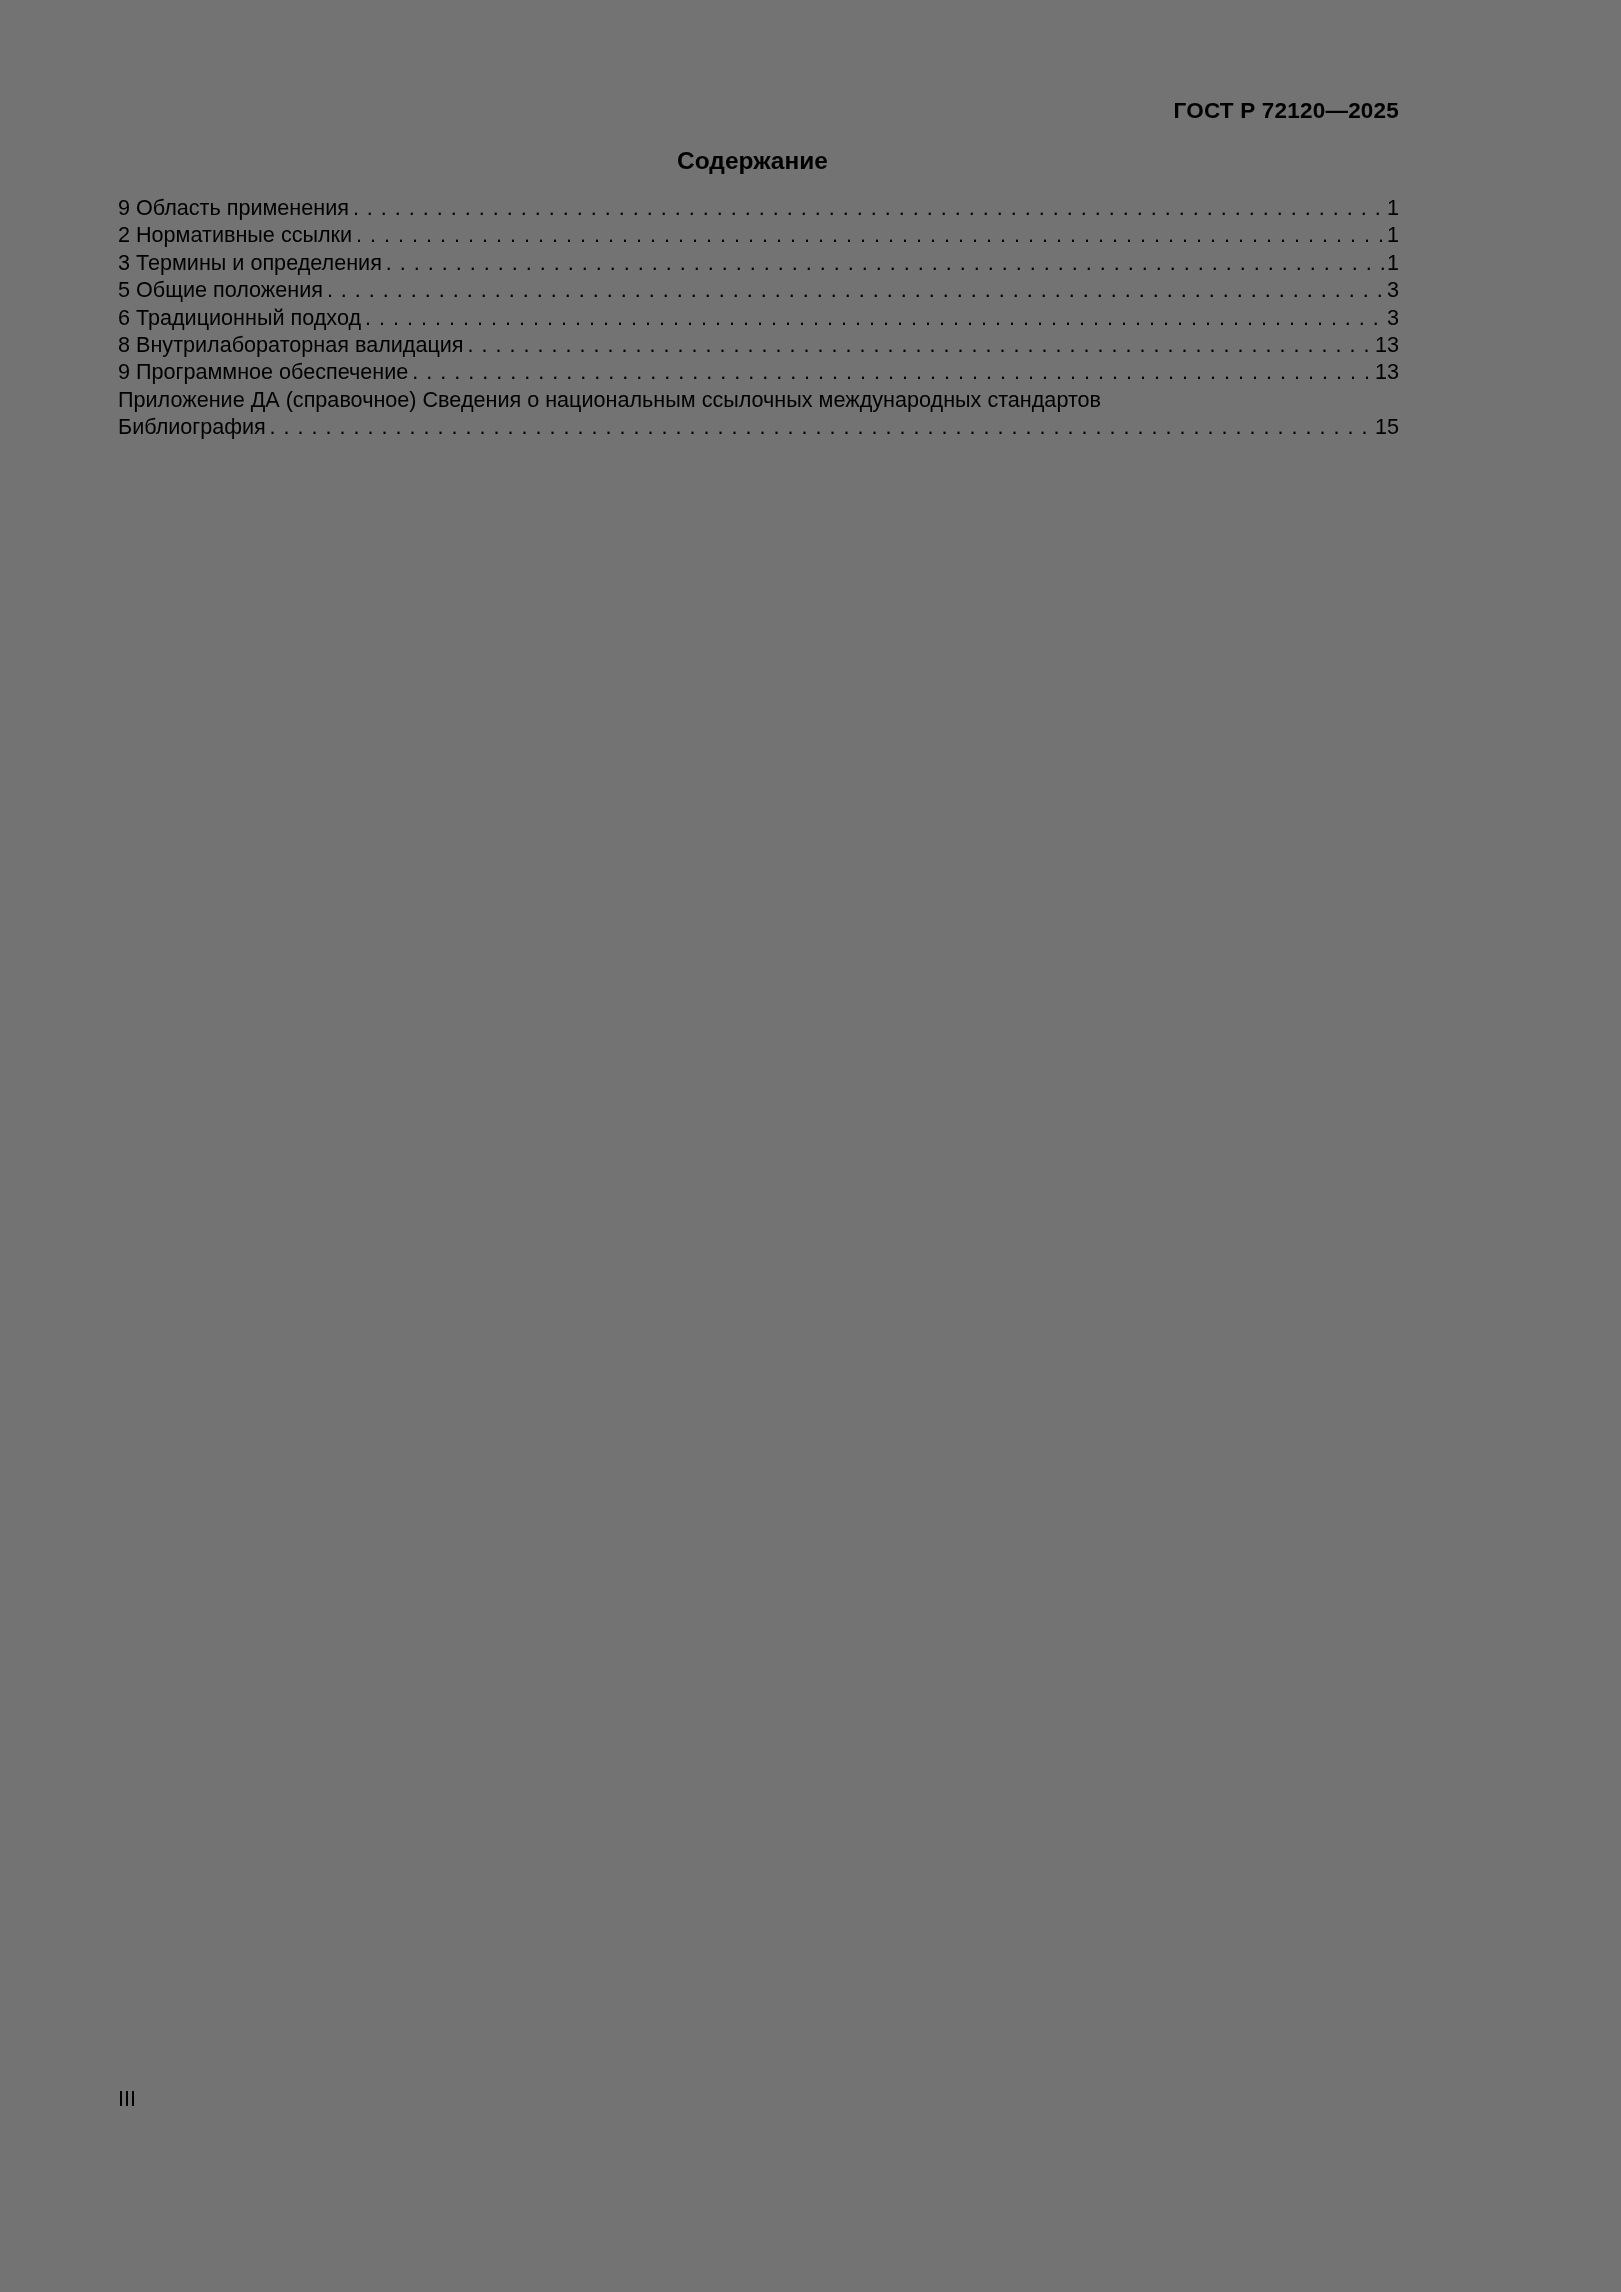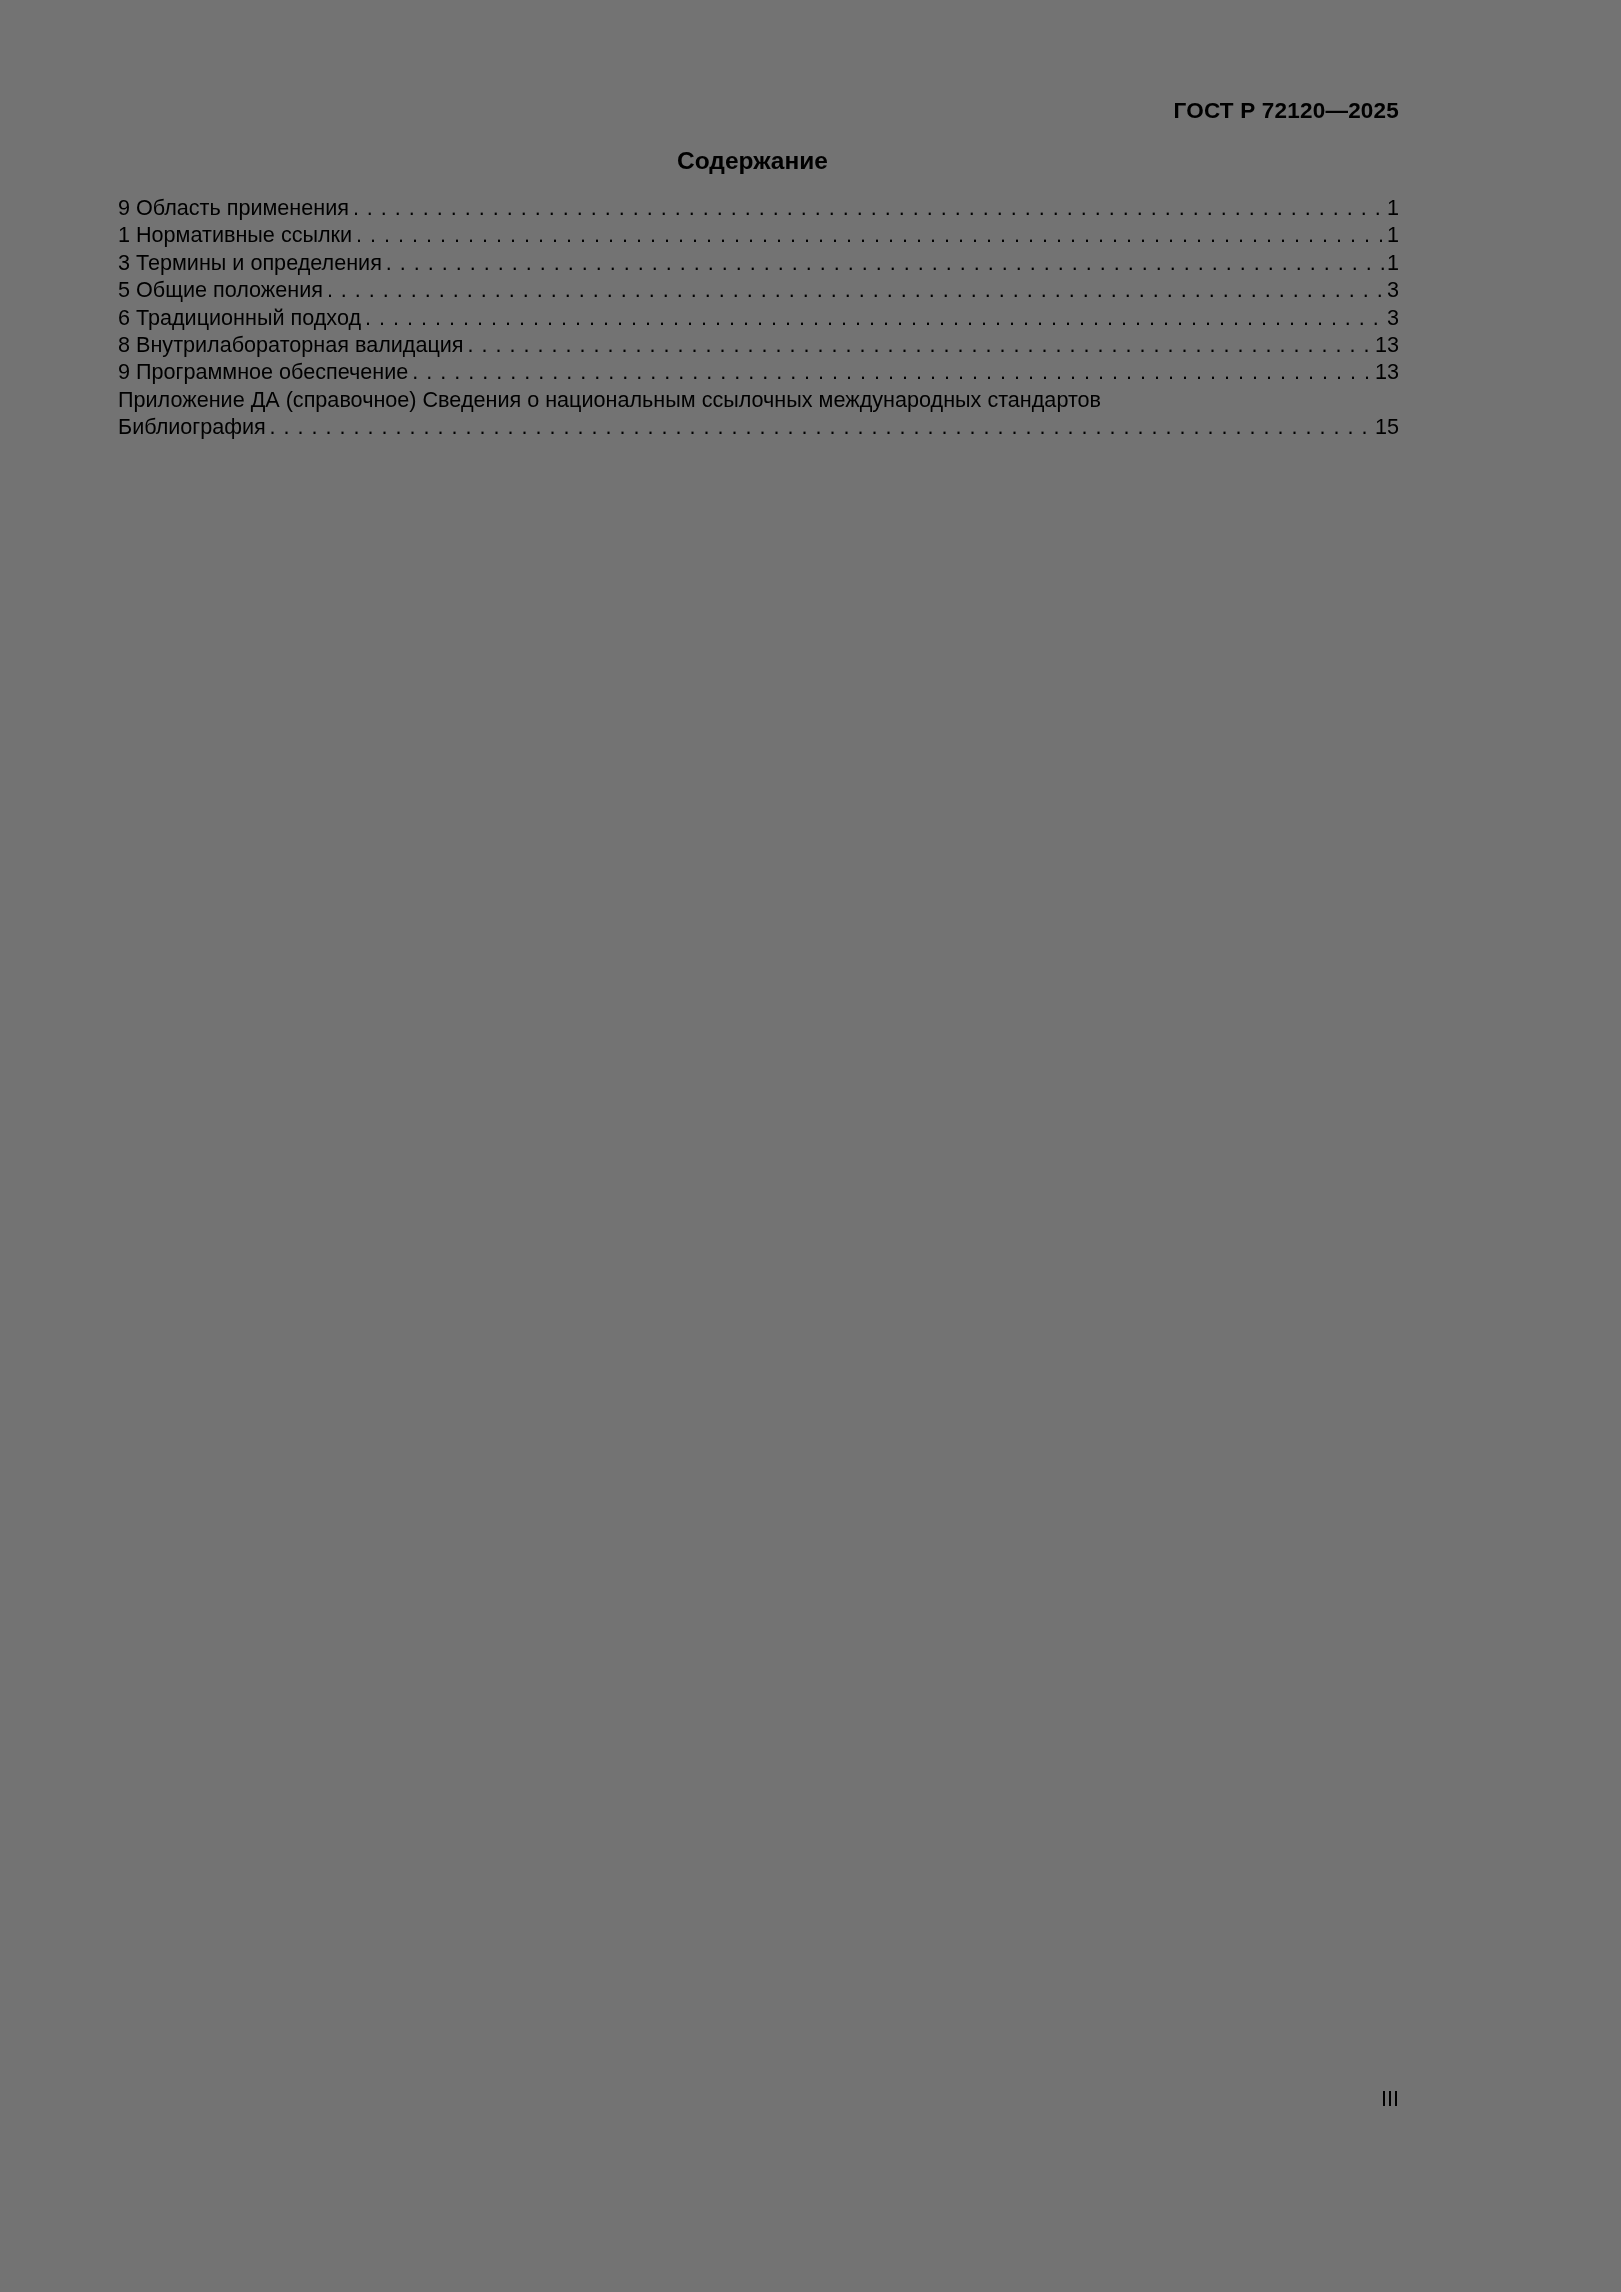--- a/index.html
+++ b/index.html
@@ -75,21 +75,20 @@
     white-space: nowrap;
   }
   .toc-row-indented {
     padding-left: 111px;
   }
   .footer-page-number {
     position: absolute;
     top: 2086px;
     left: 118px;
     right: 222px;
-    text-align: right;
     font-size: 21.6px;
   }
 </style>
 </head>
 <body>
 
 <div class="page">
 
   <div class="doc-code">ГОСТ Р 72120—2025</div>
 
@@ -97,21 +96,21 @@
 
   <div class="toc">
 
     <div class="toc-row">
       <span class="toc-label">9 Область применения</span>
       <span class="toc-dots"></span>
       <span class="toc-page">1</span>
     </div>
 
     <div class="toc-row">
-      <span class="toc-label">1 Нормативные ссылки</span>
+      <span class="toc-label">2 Нормативные ссылки</span>
       <span class="toc-dots"></span>
       <span class="toc-page">1</span>
     </div>
 
     <div class="toc-row">
       <span class="toc-label">3 Термины и определения</span>
       <span class="toc-dots"></span>
       <span class="toc-page">1</span>
     </div>
 

